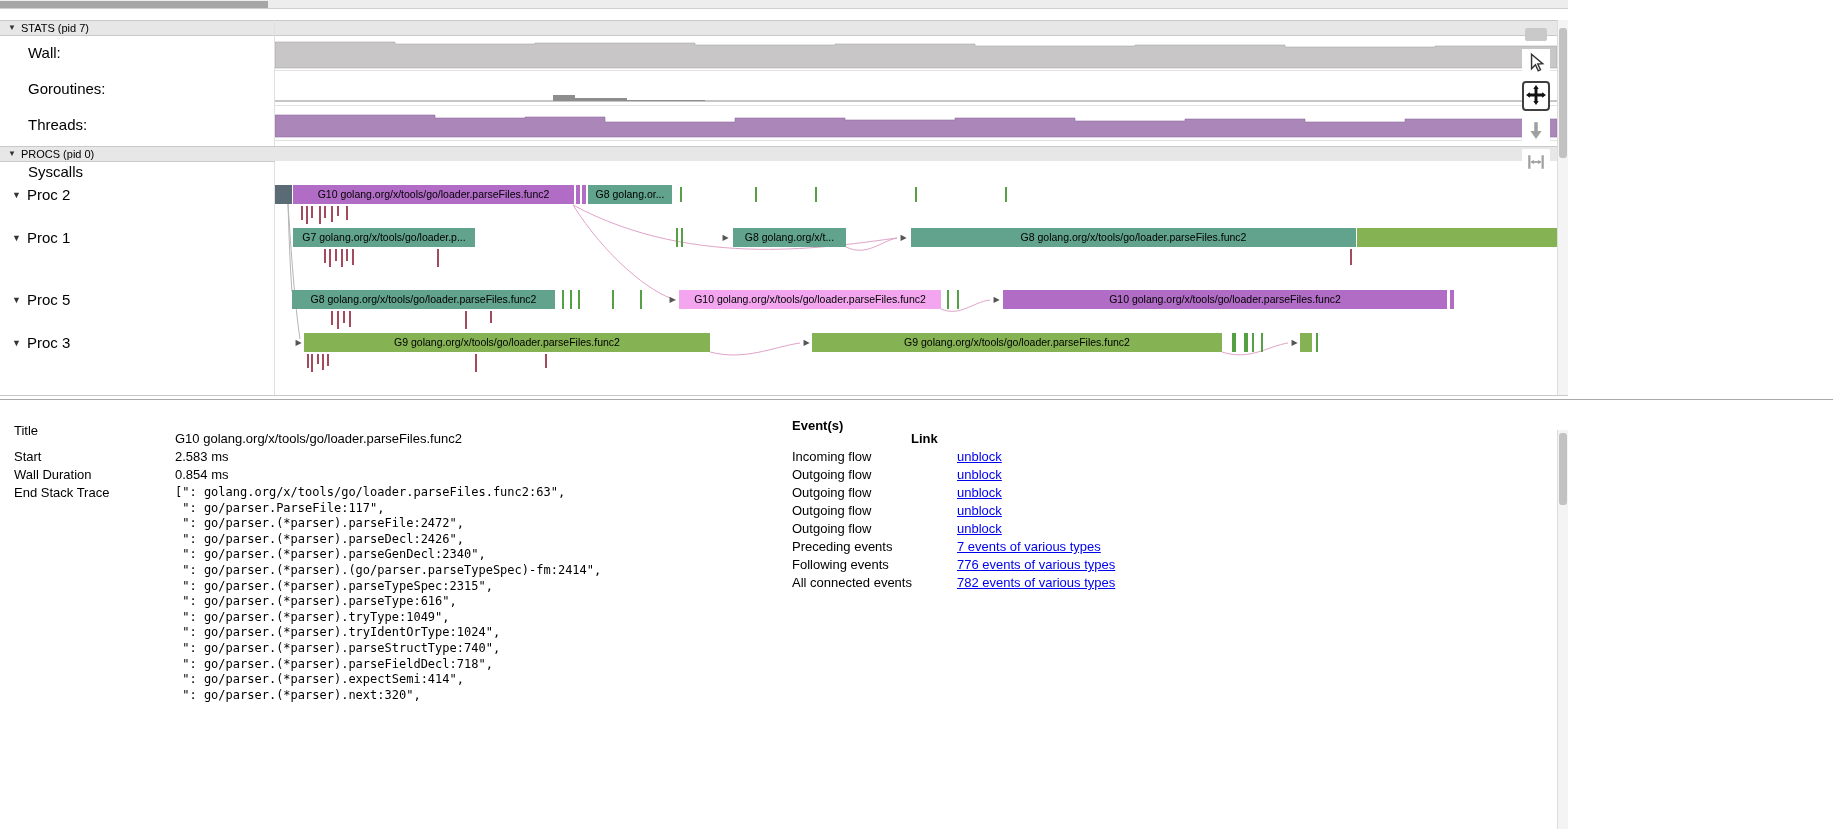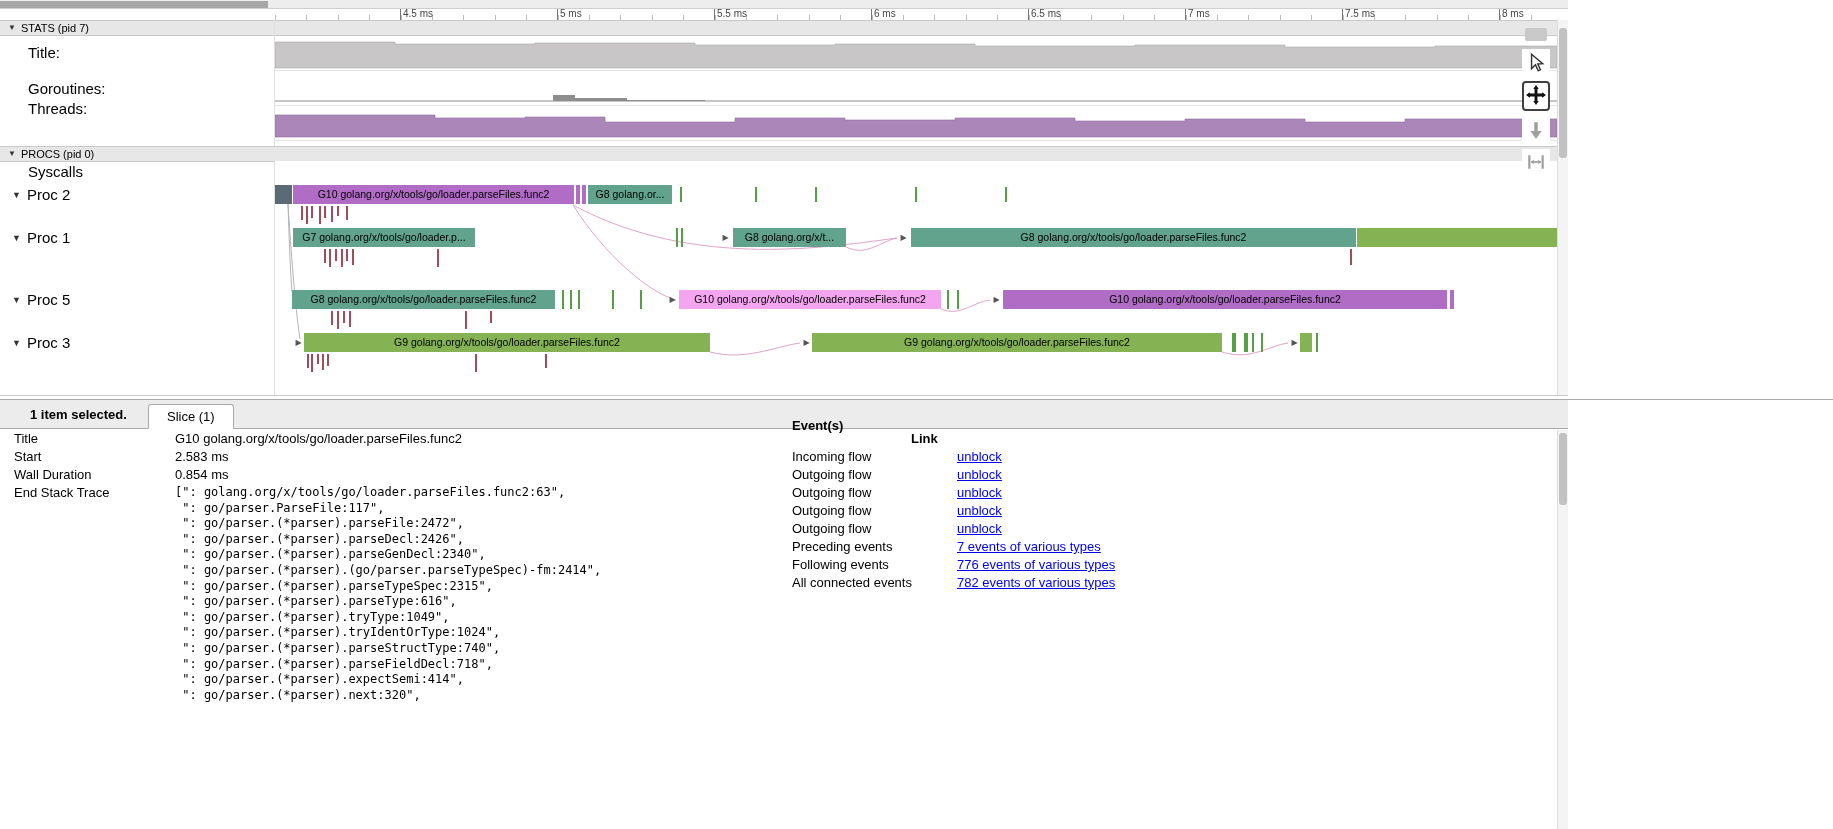--- a/index.html
+++ b/index.html
@@ -92,39 +92,29 @@
 </style>
 </head>
 <body>
 
 <div class="app">
 
   <div class="hscroll">
     <div class="hthumb"></div>
   </div>
 
-  <div class="ruler">
-    <span class="tick-label" style="left:128px">4.5 ms</span>
-    <span class="tick-label" style="left:285px">5 ms</span>
-    <span class="tick-label" style="left:442px">5.5 ms</span>
-    <span class="tick-label" style="left:599px">6 ms</span>
-    <span class="tick-label" style="left:756px">6.5 ms</span>
-    <span class="tick-label" style="left:913px">7 ms</span>
-    <span class="tick-label" style="left:1070px">7.5 ms</span>
-    <span class="tick-label" style="left:1227px">8 ms</span>
-  </div>
 
   <div class="sec-hdr" style="top:20px">
     <span class="tri">▼</span>
     <span>STATS (pid 7)</span>
   </div>
 
-  <div class="counter-label" style="top:44px">Title:</div>
+  <div class="counter-label" style="top:44px">Wall:</div>
   <div class="counter-label" style="top:80px">Goroutines:</div>
-  <div class="counter-label" style="top:100px">Threads:</div>
+  <div class="counter-label" style="top:116px">Threads:</div>
 
   <svg class="chart" style="top:35px;height:36px" width="1282" height="36">
     <path d="M0,33 L0,7 H120 V9 H260 V8 H420 V10 H560 V9 H700 V11 H860 V10 H1010 V12 H1160 V11 H1282 V33 Z" fill="#c8c6c7" stroke="#a9a7a8" stroke-width="0.6"></path>
   </svg>
   <svg class="chart" style="top:71px;height:35px" width="1282" height="35">
     <path d="M0,30 H1282" stroke="#8d8d8d" fill="none"></path>
     <path d="M278,30 L278,24 L300,24 L300,27 L352,27 L352,29 L430,29 L430,30 Z" fill="#8d8d8d"></path>
   </svg>
   <svg class="chart" style="top:106px;height:34px" width="1282" height="34">
     <path d="M0,31 V9 H160 V12 H250 V11 H330 V16 H460 V12 H570 V14 H680 V12 H800 V15 H910 V13 H1030 V16 H1130 V13 H1282 V31 Z" fill="#ab86b9" stroke="#8d6b9d" stroke-width="0.6"></path>
@@ -282,26 +272,22 @@
         <polygon points="14,9 11,7 11,11" fill="#a0a0a0"></polygon>
       </svg>
     </button>
   </div>
 
   <div class="vscroll" style="top:20px;height:375px">
     <div class="vthumb" style="top:8px;height:130px"></div>
   </div>
 
   <div class="panel">
-    <div class="tabstrip">
-      <span class="sel-summary">1 item selected.</span>
-      <div class="tab">Slice (1)</div>
-    </div>
-
-    <div class="kv-label" style="top:31px">Title</div>
+
+    <div class="kv-label" style="top:23px">Title</div>
     <div class="kv-value" style="top:31px">G10 golang.org/x/tools/go/loader.parseFiles.func2</div>
     <div class="kv-label" style="top:49px">Start</div>
     <div class="kv-value" style="top:49px">2.583 ms</div>
     <div class="kv-label" style="top:67px">Wall Duration</div>
     <div class="kv-value" style="top:67px">0.854 ms</div>
     <div class="kv-label" style="top:85px">End Stack Trace</div>
     <div class="stack">[": golang.org/x/tools/go/loader.parseFiles.func2:63",
  ": go/parser.ParseFile:117",
  ": go/parser.(*parser).parseFile:2472",
  ": go/parser.(*parser).parseDecl:2426",

